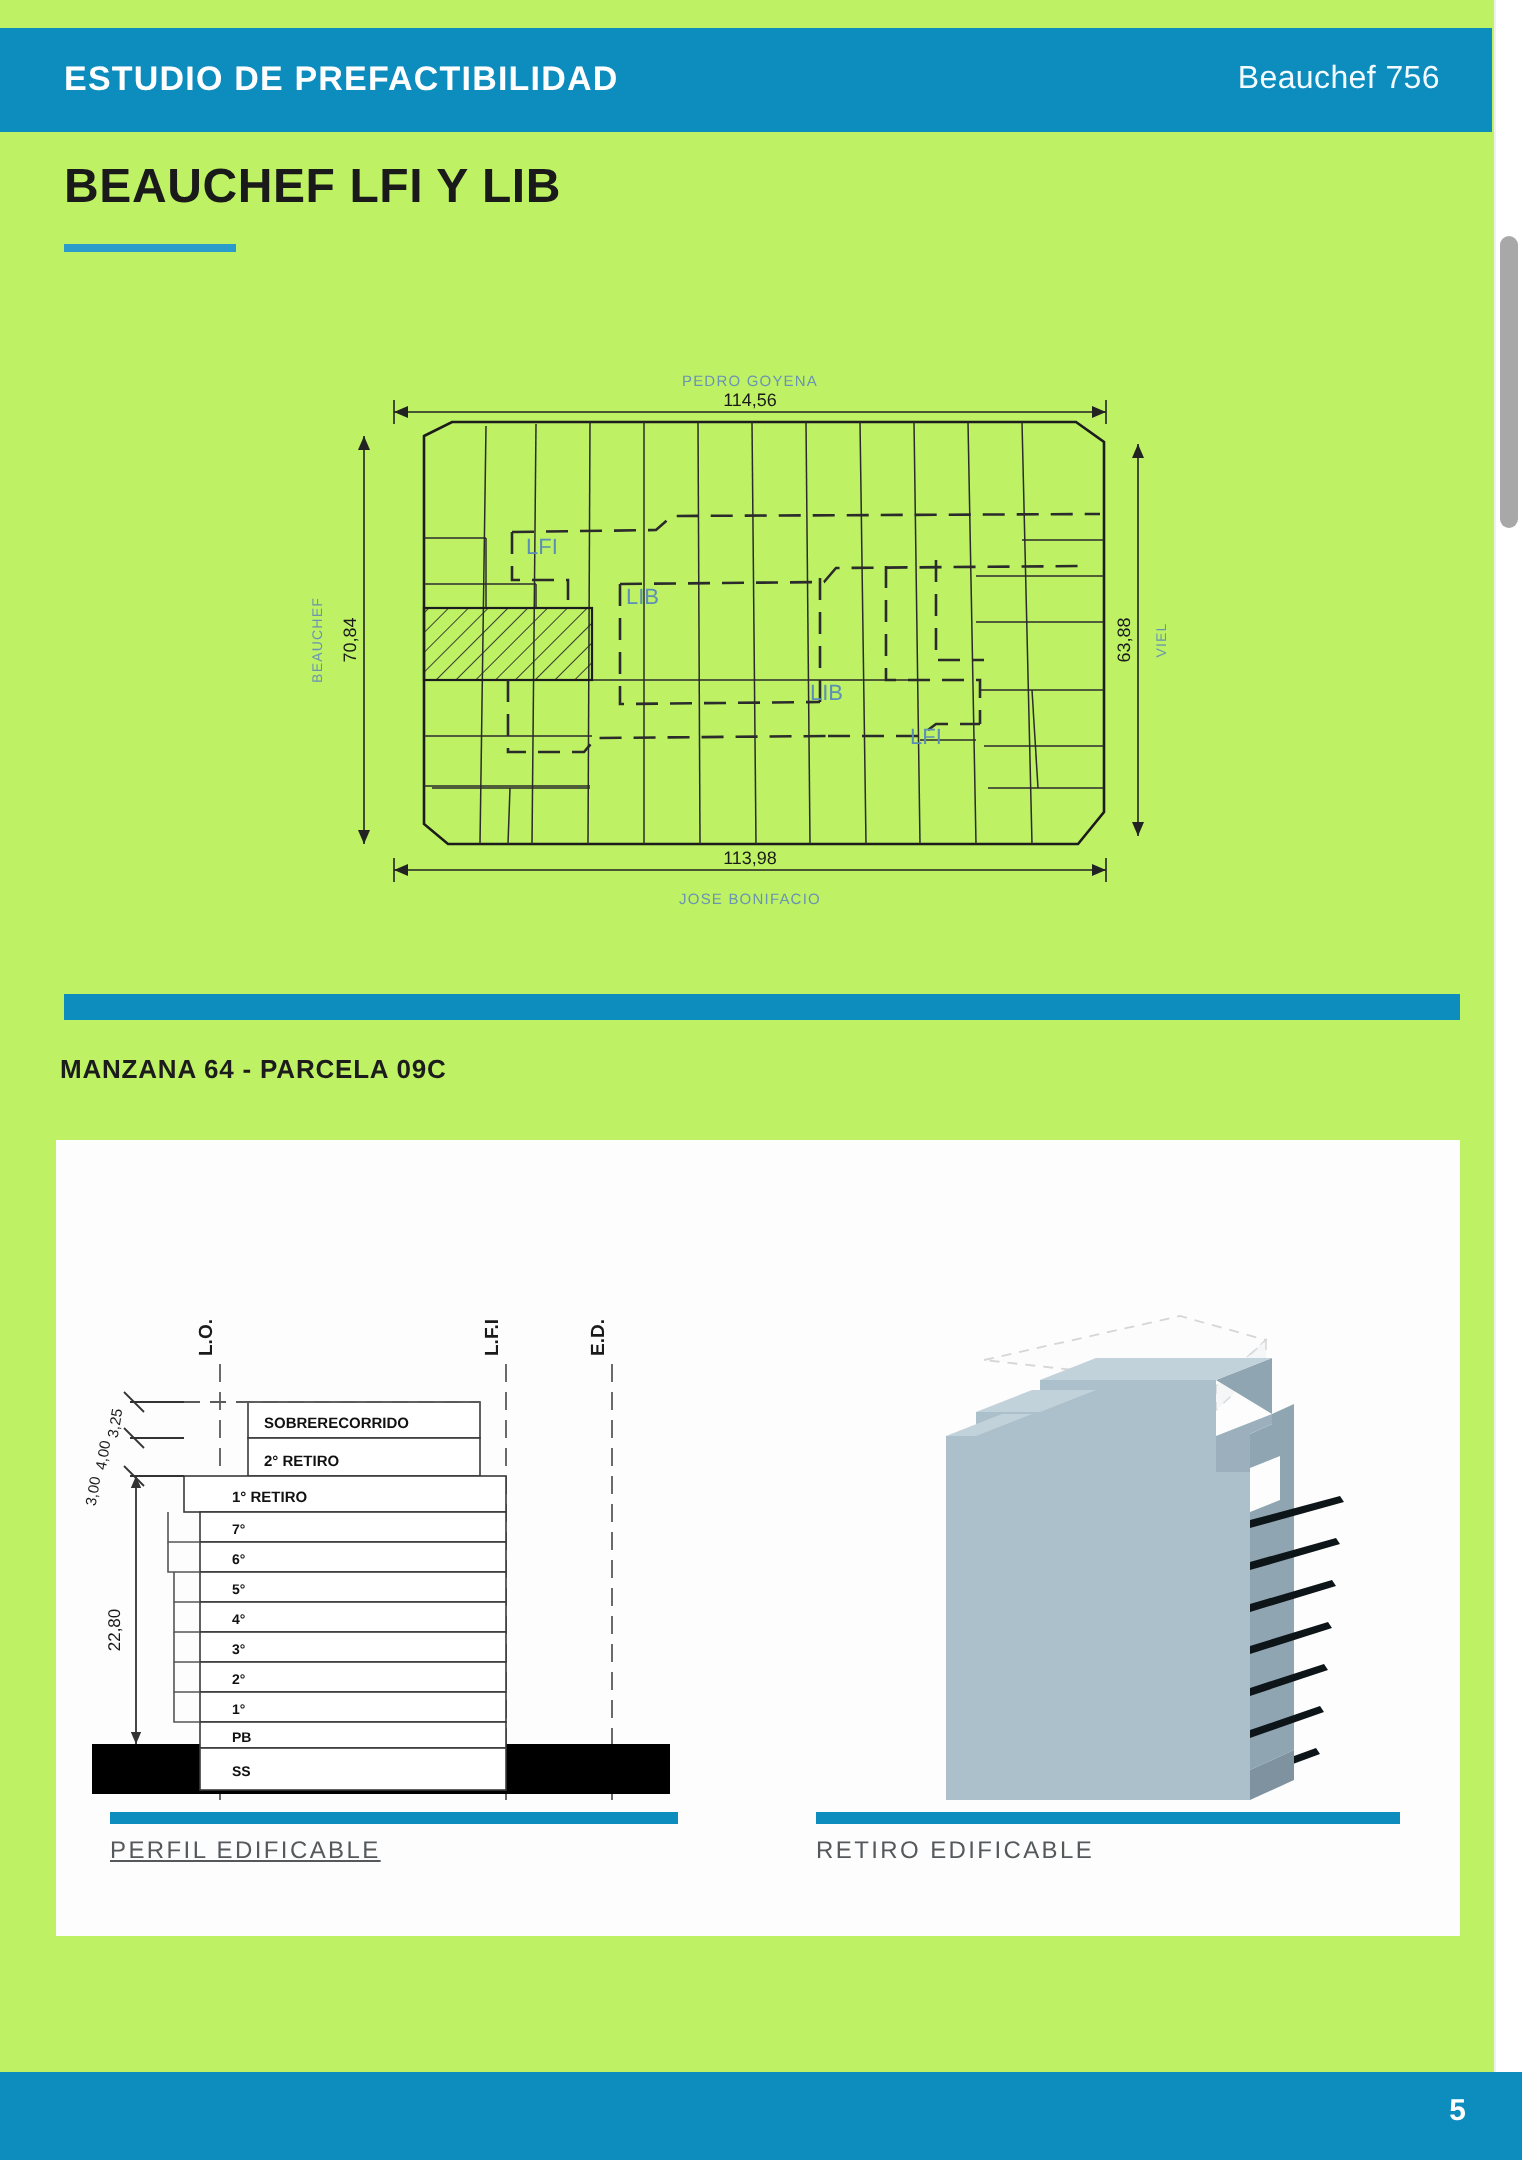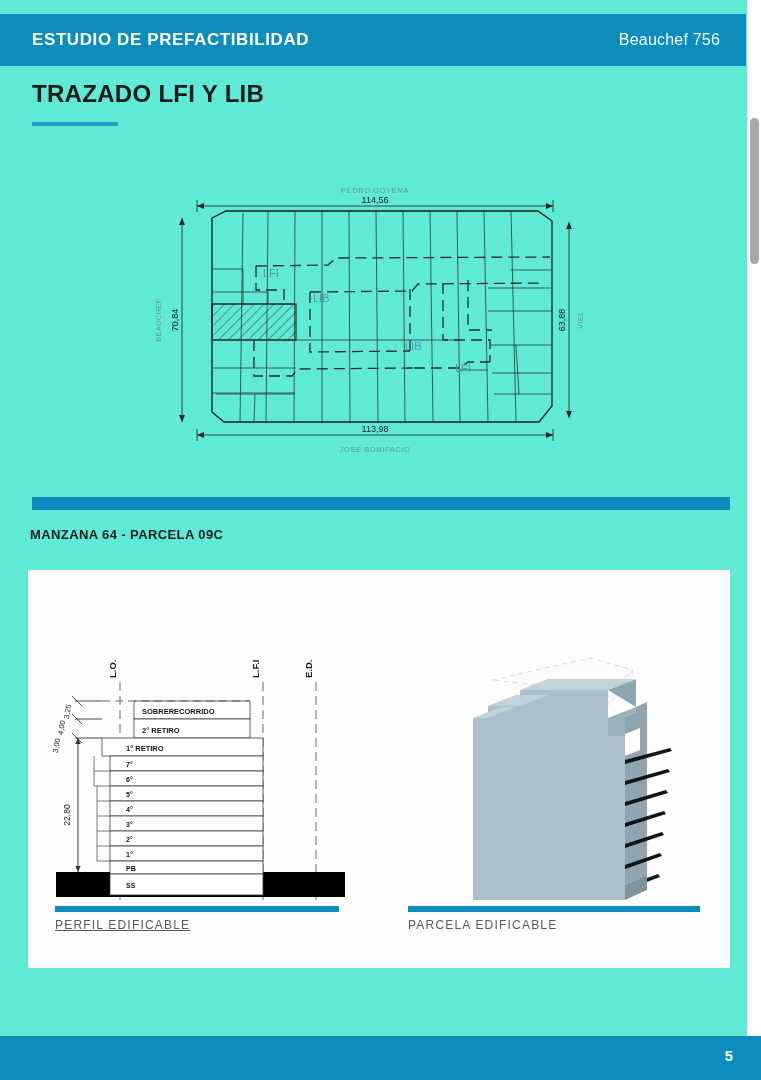--- a/index.html
+++ b/index.html
@@ -2,21 +2,21 @@
 <html><head>
 <meta charset="utf-8">
 <style>
   * { box-sizing: border-box; margin: 0; padding: 0; }
   html, body {
     width: 761px; height: 1080px;
     background: #ffffff;
     font-family: "Liberation Sans", sans-serif;
     overflow: hidden;
   }
-  .page { position: relative; width: 761px; height: 1080px; background: #5eead4; padding-left: 36px; }
+  .page { position: relative; width: 761px; height: 1080px; background: #bef264; padding-left: 36px; }
 
   
   .header {
     position: absolute; left: 0; top: 14px; width: 746px; height: 52px;
     background: #0d8cbe;
     display: flex; align-items: center; justify-content: space-between;
     padding: 0 26px 0 32px;
   }
   .header-title {
     color: #ffffff; font-size: 17px; font-weight: bold;
@@ -56,21 +56,21 @@
   }
 
   
   .light-panel {
     position: absolute; left: 28px; top: 570px;
     width: 702px; height: 398px; background: #fdfdfd;
   }
 
   
   .profile-wrap {
-    position: absolute; left: 42px; top: 660px; width: 330px; height: 248px; text-align: center;
+    position: absolute; left: 32px; top: 660px; width: 330px; height: 248px; text-align: center;
   }
   .profile-svg { display: block; width: 330px; height: 248px; }
   .profile-underline {
     position: absolute; left: 55px; top: 906px;
     width: 284px; height: 6px; background: #0d8cbe;
   }
   .caption-left {
     position: absolute; left: 55px; top: 918px;
     font-size: 12px; color: #55595c; letter-spacing: 1.2px; text-decoration: underline;
   }
@@ -114,21 +114,21 @@
 </head>
 <body>
 
 <div class="page">
 
   <div class="header">
     <div class="header-title">ESTUDIO DE PREFACTIBILIDAD</div>
     <div class="header-project">Beauchef 756</div>
   </div>
 
-  <div class="section-title">TRAZADO LFI Y LIB</div>
+  <div class="section-title">BEAUCHEF LFI Y LIB</div>
   <div class="title-rule"></div>
 
   <div class="plan-wrap">
     <svg class="plan-svg" viewBox="0 0 450 300">
       <defs>
         <pattern id="hatch" width="7" height="7" patternTransform="rotate(45)" patternUnits="userSpaceOnUse">
           <line x1="0" y1="0" x2="0" y2="7" stroke="#2a2a2a" stroke-width="0.9"></line>
         </pattern>
       </defs>
 
@@ -341,21 +341,21 @@
         <path d="M185,173 L224,161 L226,164 L185,177 Z" fill="#0e1518"></path>
         <path d="M185,194 L222,182 L224,185 L185,198 Z" fill="#0e1518"></path>
         <path d="M185,215 L220,203 L222,206 L185,219 Z" fill="#0e1518"></path>
         <path d="M185,236 L218,224 L220,227 L185,240 Z" fill="#0e1518"></path>
       </g>
 
       <path d="M185,250 L207,240 L207,225 L185,235 Z" fill="#7e939f"></path>
     </svg>
   </div>
   <div class="volume-underline"></div>
-  <div class="caption-right">PARCELA EDIFICABLE</div>
+  <div class="caption-right">RETIRO EDIFICABLE</div>
 
   <div class="footer">
     <div class="footer-page">5</div>
   </div>
 
   <div class="scrollbar-track">
     <div class="scrollbar-thumb"></div>
   </div>
 
 </div>

